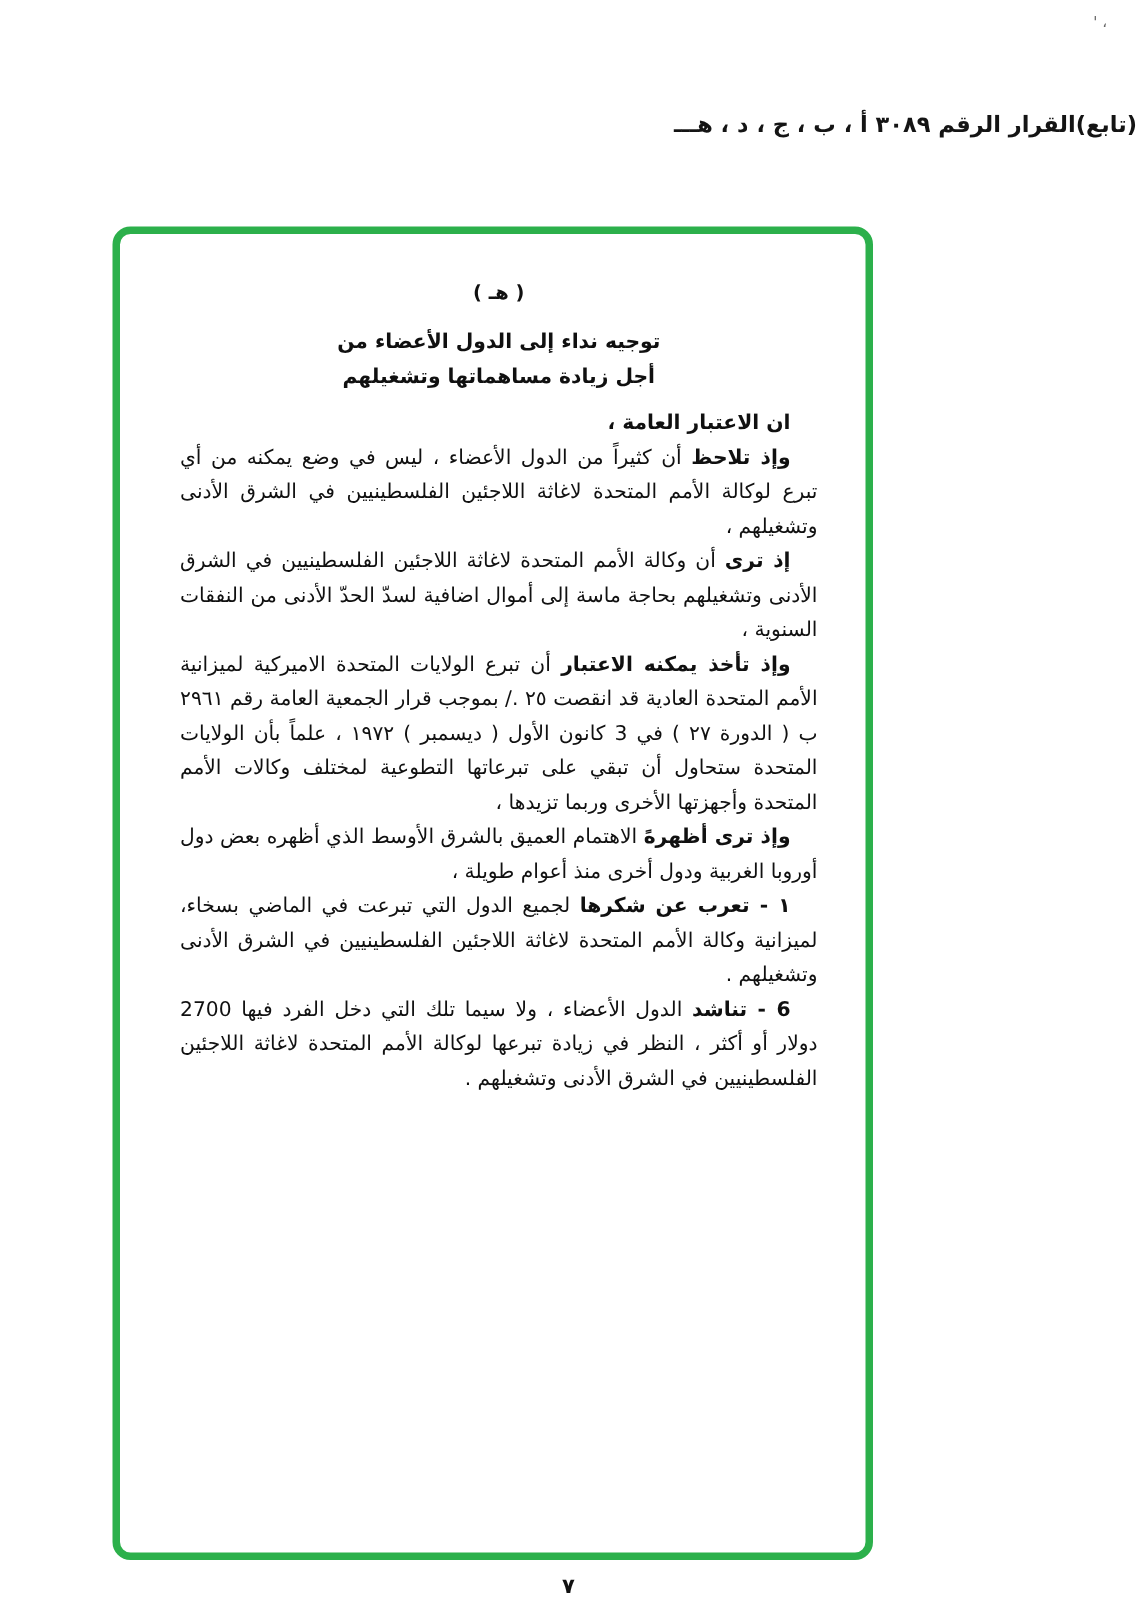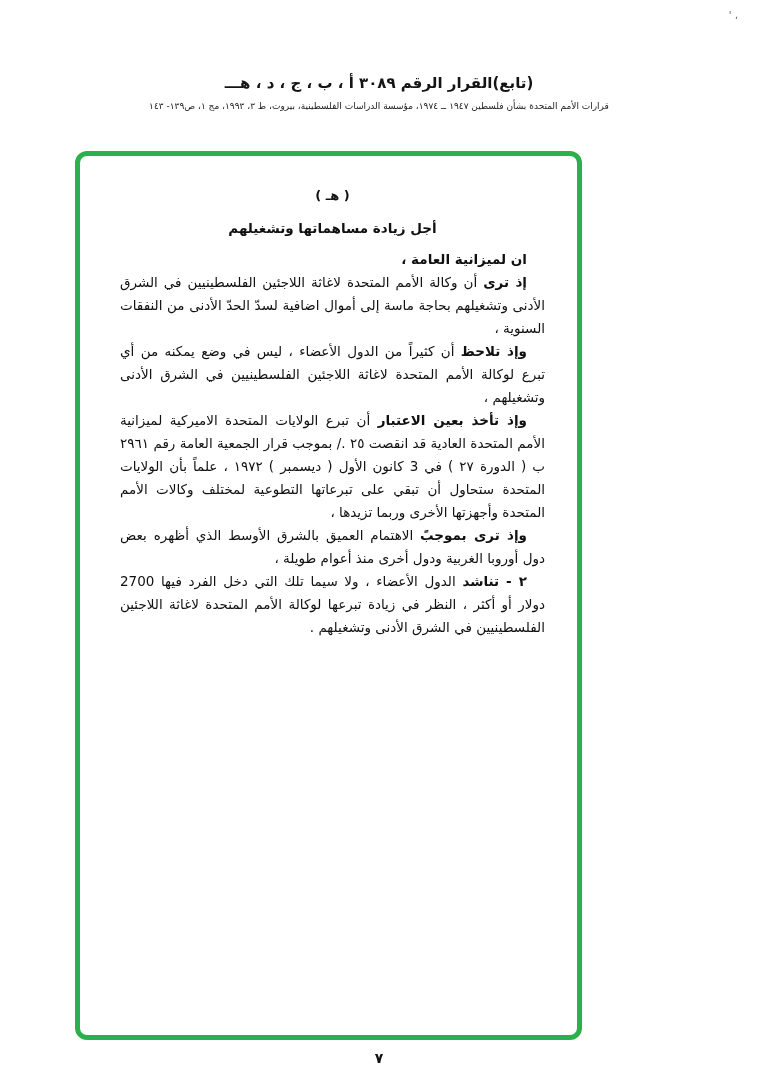--- a/index.html
+++ b/index.html
@@ -14,21 +14,21 @@
     position:absolute; inset:0;
     background:#ffffff;
   }
   .corner-mark {
     position:absolute; top:10px; right:20px;
     font-size:10px; color:#666; letter-spacing:3px;
     direction:rtl;
   }
   .header {
     position:absolute; top:74px; left:0; right:0;
-    text-align:center; direction:rtl; color:#141414;
+    direction:rtl; color:#141414;
   }
   .header-title {
     font-size:15px; font-weight:bold; letter-spacing:.5px;
   }
   .header-source {
     margin-top:9px; font-size:9px; color:#222;
   }
   .green-box {
     position:absolute; left:75px; top:151px;
     width:507px; height:889px;
@@ -62,56 +62,60 @@
 </style>
 </head>
 <body>
 
 <div class="page">
 
   <div class="corner-mark">، '</div>
 
   <div class="header">
     <div class="header-title">(تابع)القرار الرقم ٣٠٨٩ أ ، ب ، ج ، د ، هـــ</div>
-    <div class="header-source">قرارات الأمم المتحدة بشأن فلسطين ١٩٤٧ ــ ١٩٧٤، مؤسسة الدراسات الفلسطينية، بيروت، ط ٣، ١٩٩٣، مج ١، ص١٣٩- ١٤٣</div>
   </div>
 
   <div class="green-box">
     <div class="content">
 
       <div class="center section-letter">( هـ )</div>
 
+      <div class="center doc-title">توجيه نداء إلى الدول الأعضاء من</div>
       <div class="center doc-title">أجل زيادة مساهماتها وتشغيلهم</div>
 
-      <div class="opening">ان لميزانية العامة ،</div>
+      <div class="opening">ان الاعتبار العامة ،</div>
+
+      <p class="para">
+        <span class="lead">وإذ تلاحظ</span>
+        <span>أن كثيراً من الدول الأعضاء ، ليس في وضع يمكنه من أي تبرع لوكالة الأمم المتحدة لاغاثة اللاجئين الفلسطينيين في الشرق الأدنى وتشغيلهم ،</span>
+      </p>
 
       <p class="para">
         <span class="lead">إذ ترى</span>
         <span>أن وكالة الأمم المتحدة لاغاثة اللاجئين الفلسطينيين في الشرق الأدنى وتشغيلهم بحاجة ماسة إلى أموال اضافية لسدّ الحدّ الأدنى من النفقات السنوية ،</span>
       </p>
 
-      <p class="para">
-        <span class="lead">وإذ تلاحظ</span>
-        <span>أن كثيراً من الدول الأعضاء ، ليس في وضع يمكنه من أي تبرع لوكالة الأمم المتحدة لاغاثة اللاجئين الفلسطينيين في الشرق الأدنى وتشغيلهم ،</span>
-      </p>
-
 
       <p class="para">
-        <span class="lead">وإذ تأخذ بعين الاعتبار</span>
+        <span class="lead">وإذ تأخذ يمكنه الاعتبار</span>
         <span>أن تبرع الولايات المتحدة الاميركية لميزانية الأمم المتحدة العادية قد انقصت ٢٥ ./ بموجب قرار الجمعية العامة رقم ٢٩٦١ ب ( الدورة ٢٧ ) في 3 كانون الأول ( ديسمبر ) ١٩٧٢ ، علماً بأن الولايات المتحدة ستحاول أن تبقي على تبرعاتها التطوعية لمختلف وكالات الأمم المتحدة وأجهزتها الأخرى وربما تزيدها ،</span>
       </p>
 
       <p class="para">
-        <span class="lead">وإذ ترى بموجبً</span>
+        <span class="lead">وإذ ترى أظهرهً</span>
         <span>الاهتمام العميق بالشرق الأوسط الذي أظهره بعض دول أوروبا الغربية ودول أخرى منذ أعوام طويلة ،</span>
       </p>
 
+      <p class="para">
+        <span class="lead">١ - تعرب عن شكرها</span>
+        <span>لجميع الدول التي تبرعت في الماضي بسخاء، لميزانية وكالة الأمم المتحدة لاغاثة اللاجئين الفلسطينيين في الشرق الأدنى وتشغيلهم .</span>
+      </p>
 
       <p class="para">
-        <span class="lead">٢ - تناشد</span>
+        <span class="lead">6 - تناشد</span>
         <span>الدول الأعضاء ، ولا سيما تلك التي دخل الفرد فيها 2700 دولار أو أكثر ، النظر في زيادة تبرعها لوكالة الأمم المتحدة لاغاثة اللاجئين الفلسطينيين في الشرق الأدنى وتشغيلهم .</span>
       </p>
 
     </div>
   </div>
 
   <div class="page-number">٧</div>
 
 </div>
 

